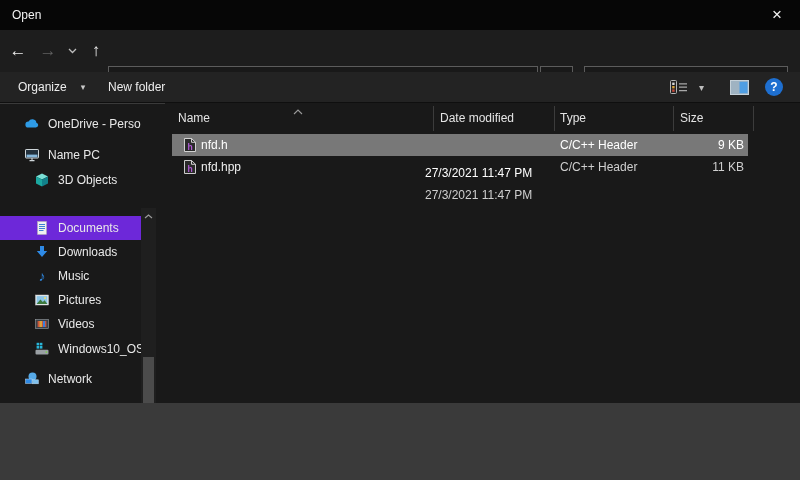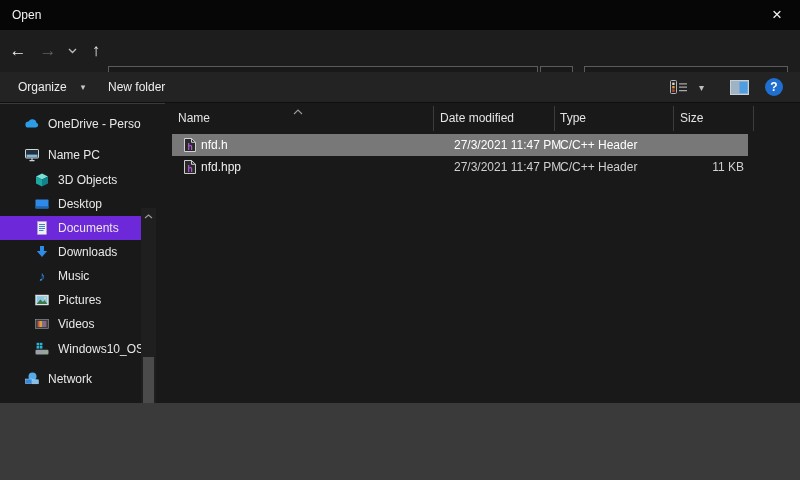--- a/index.html
+++ b/index.html
@@ -69,21 +69,21 @@
   .col-hdr { position:absolute; top:8px; color:#e4e4e4; }
   .hdr-name { left:13px; } .hdr-date { left:275px; } .hdr-type { left:395px; } .hdr-size { left:515px; }
   .hdr-div { position:absolute; top:3px; width:1px; height:25px; background:#3c3c3c; }
   .sort-chev { position:absolute; left:128px; top:1px; }
   .frow { position:absolute; left:0; width:635px; height:22px; color:#cfcfcf; }
   .frow .sel-bg { position:absolute; left:7px; top:0; width:576px; height:22px; background:#787878; }
   .frow.selected { color:#ffffff; }
   .fcell { position:absolute; top:4px; }
   .fc-icon { left:18px; top:3px; } .fc-name { left:36px; color:#f0f0f0; }
   .frow.selected .fc-name { color:#ffffff; }
-  .fc-date { left:289px; } .fc-type { left:395px; }
+  .fc-date { left:260px;margin-top:28px; } .fc-type { left:395px; }
   .fc-size { left:440px; width:139px; text-align:right; }
 
   
   .footer { position:absolute; left:0; top:403px; right:0; height:77px; background:#3a3a3a; }
   .grip { position:absolute; right:4px; bottom:4px; width:10px; height:10px; }
   .grip i { position:absolute; width:2px; height:2px; background:#8f8f8f; }
   .g1 { right:0; top:0; } .g2 { right:0; bottom:0; } .g3 { left:0; bottom:0; }
 </style>
 </head>
 <body>
@@ -210,29 +210,20 @@
       <span class="side-icon">
         <svg width="16" height="16" viewBox="0 0 16 16">
             <polygon points="8,1.5 14,4.5 8,7.5 2,4.5" fill="#7ae0d6"></polygon>
             <polygon points="2,4.5 8,7.5 8,14.5 2,11.5" fill="#1ba8a0"></polygon>
             <polygon points="14,4.5 8,7.5 8,14.5 14,11.5" fill="#12818a"></polygon>
           </svg>
       </span>
       <span>3D Objects</span>
     </div>
 
-    <div class="side-item child" style="top:88px">
-      <span class="side-icon">
-        <svg width="16" height="16" viewBox="0 0 16 16">
-            <rect x="1.5" y="3.5" width="13" height="9" rx="0.8" fill="#2e8ae6"></rect>
-            <rect x="1.5" y="10.2" width="13" height="2.3" fill="#1f66b8"></rect>
-          </svg>
-      </span>
-      <span>Desktop</span>
-    </div>
 
     <div class="side-item child selected" style="top:112px">
       <span class="side-icon">
         <svg width="16" height="16" viewBox="0 0 16 16">
             <rect x="3.5" y="1.5" width="9" height="13" fill="#f0f0f0" stroke="#b0b0b0" stroke-width="0.5"></rect>
             <path d="M5 4.5h6M5 6.5h6M5 8.5h6M5 10.5h4.5" stroke="#3f7fd4"></path>
           </svg>
       </span>
       <span>Documents</span>
     </div>
@@ -335,20 +326,21 @@
       <span class="fcell fc-icon">
         <svg width="14" height="16" viewBox="0 0 14 16">
             <path d="M1.5 1.5h7l4 3.8v9.2h-11z" fill="#2a2a2a" stroke="#e0e0e0" stroke-width="0.9"></path>
             <path d="M8.5 1.5v3.8h4" fill="none" stroke="#e0e0e0" stroke-width="0.9"></path>
             <text x="7" y="12.6" text-anchor="middle" font-family="Liberation Sans, sans-serif" font-size="8.5" font-weight="bold" fill="#b05bd6">h</text>
           </svg>
       </span>
       <span class="fcell fc-name">nfd.h</span>
       <span class="fcell fc-date">27/3/2021 11:47 PM</span>
       <span class="fcell fc-type">C/C++ Header</span>
+      <span class="fcell fc-size">9 KB</span>
     </div>
 
     <div class="frow" style="top:53px">
       <span class="fcell fc-icon">
         <svg width="14" height="16" viewBox="0 0 14 16">
             <path d="M1.5 1.5h7l4 3.8v9.2h-11z" fill="#2a2a2a" stroke="#e0e0e0" stroke-width="0.9"></path>
             <path d="M8.5 1.5v3.8h4" fill="none" stroke="#e0e0e0" stroke-width="0.9"></path>
             <text x="7" y="12.6" text-anchor="middle" font-family="Liberation Sans, sans-serif" font-size="8.5" font-weight="bold" fill="#b05bd6">h</text>
           </svg>
       </span>

